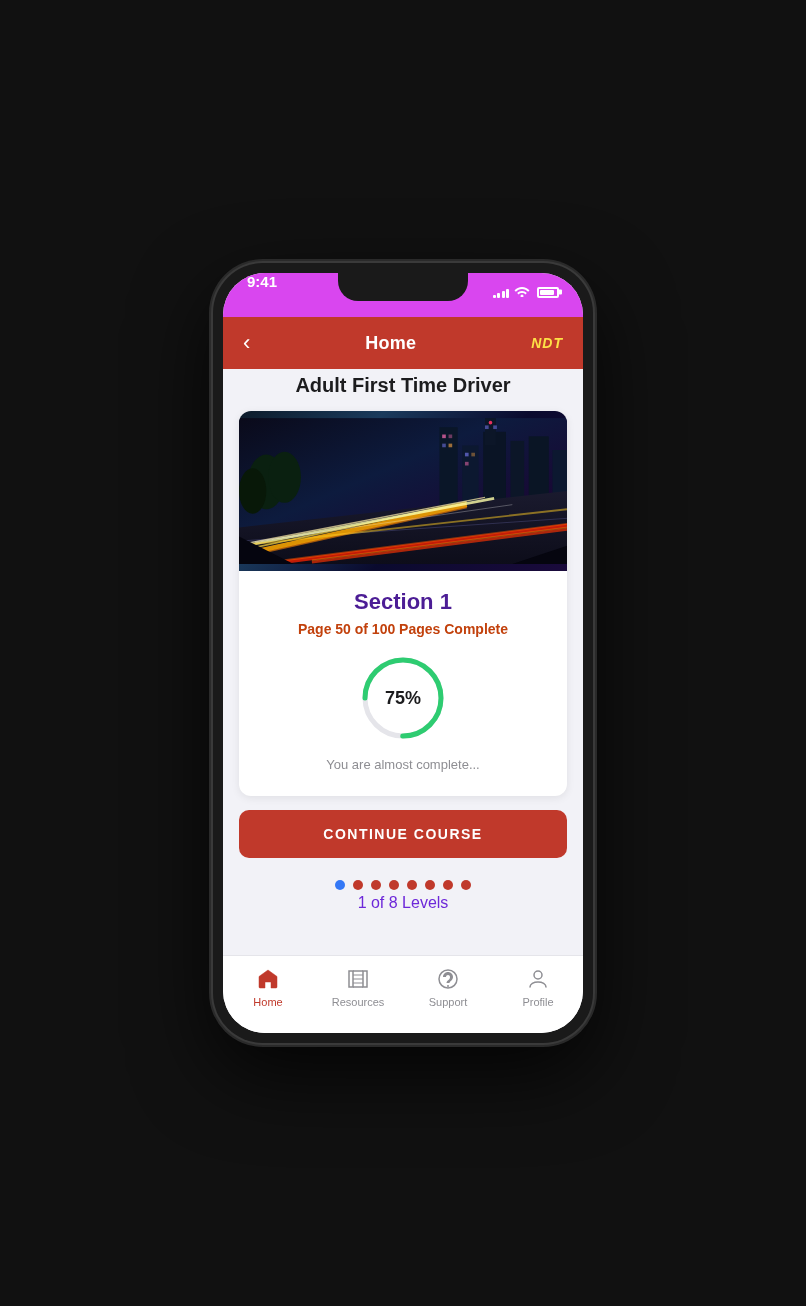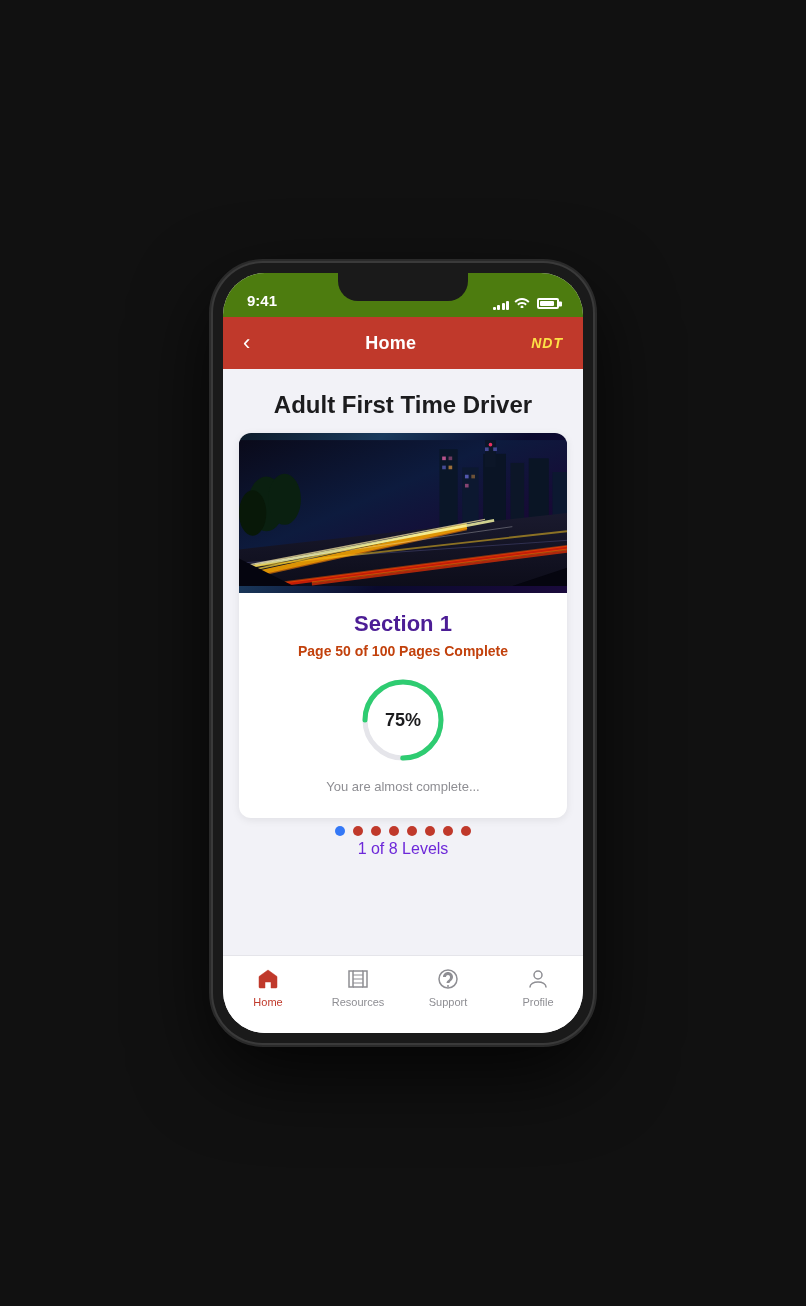--- a/index.html
+++ b/index.html
@@ -43,24 +43,23 @@
       transform: translateX(-50%);
       width: 130px;
       height: 28px;
       background: #1a1a1a;
       border-radius: 0 0 20px 20px;
       z-index: 100;
     }
 
     
     .status-bar {
-      background: #4d7c0f;
+      background: #d946ef;
       height: 44px;
       display: flex;
-      align-items: flex-end;
       justify-content: space-between;
       padding: 0 24px 6px 24px;
       flex-shrink: 0;
     }
 
     .status-time {
       color: white;
       font-size: 15px;
       font-weight: 600;
       padding-bottom: 2px;
@@ -156,25 +155,25 @@
       flex: 1;
       overflow-y: auto;
       background: #f2f2f7;
       display: flex;
       flex-direction: column;
       align-items: center;
       padding-bottom: 0;
     }
 
     .page-title {
-      font-size: 24px;
+      font-size: 20px;
       font-weight: 700;
       color: #1c1c1e;
       text-align: center;
-      padding: 22px 16px 14px;
+      padding: 5px 16px 14px;
     }
 
     
     .course-card {
       background: white;
       border-radius: 12px;
       overflow: hidden;
       width: calc(100% - 32px);
       margin: 0 16px;
       box-shadow: 0 2px 8px rgba(0,0,0,0.08);
@@ -453,20 +452,21 @@
                 <circle cx="45" cy="45" r="38" fill="none" stroke="#2ecc71" stroke-width="5" stroke-linecap="round" stroke-dasharray="238.76" stroke-dashoffset="59.69" transform="rotate(-90 45 45)"></circle>
               </svg>
               <span class="progress-text">75%</span>
             </div>
           </div>
 
           <div class="almost-complete">You are almost complete...</div>
         </div>
       </div>
 
+      <button class="continue-btn">CONTINUE COURSE</button>
 
       <div class="level-dots">
         <div class="dot active"></div>
         <div class="dot inactive"></div>
         <div class="dot inactive"></div>
         <div class="dot inactive"></div>
         <div class="dot inactive"></div>
         <div class="dot inactive"></div>
         <div class="dot inactive"></div>
         <div class="dot inactive"></div>

